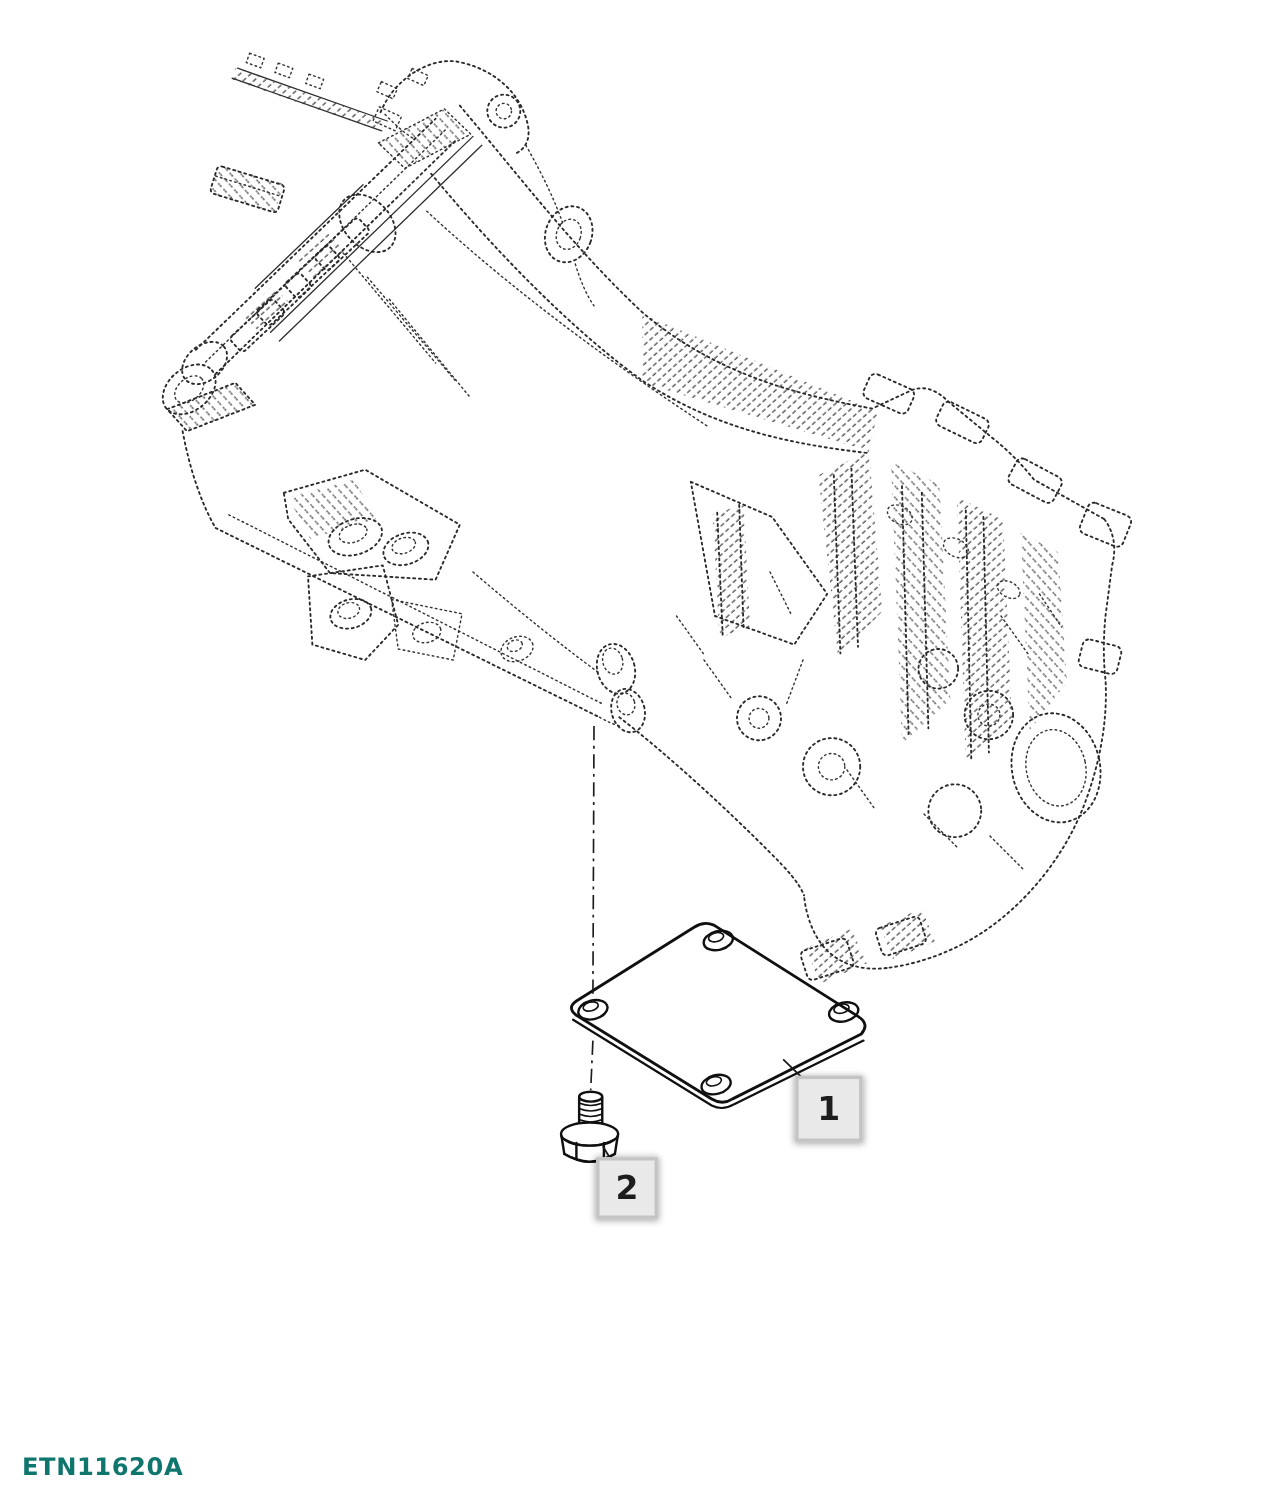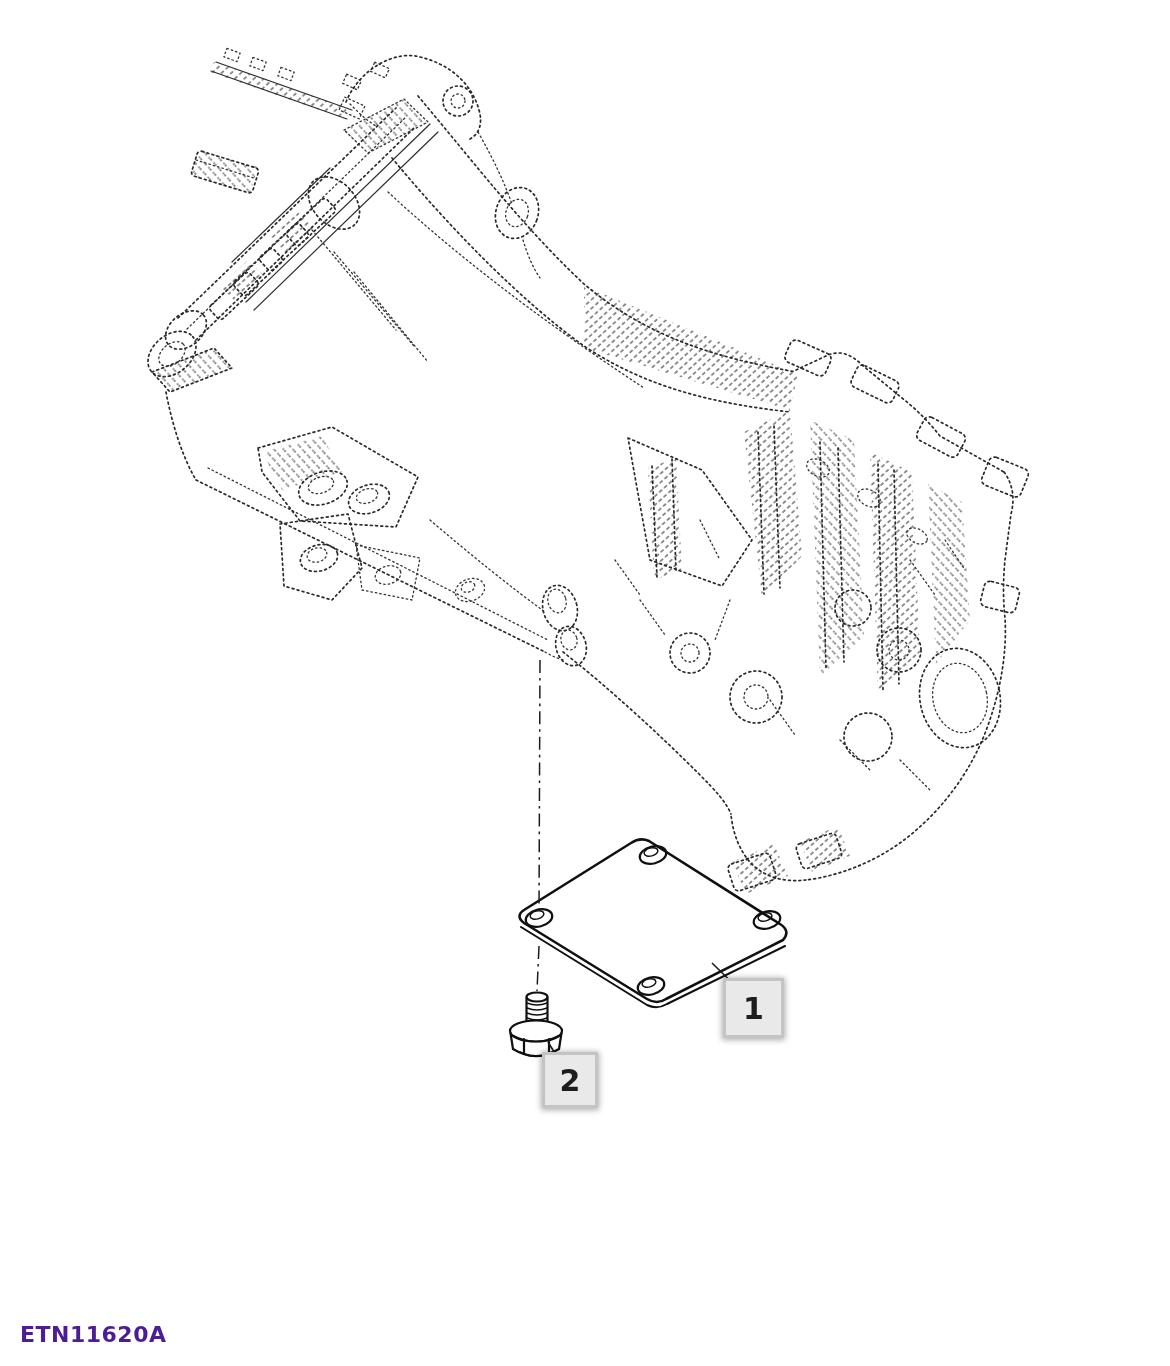--- a/index.html
+++ b/index.html
@@ -29,21 +29,21 @@
     position:absolute;display:flex;align-items:center;justify-content:center;
     background:#e9e9e9;border:3px solid #c4c4c4;box-sizing:border-box;
     box-shadow:0 1px 6px 1px rgba(0,0,0,.32);
     font-weight:bold;font-size:30px;color:#1d1d1d;cursor:pointer;
   }
   #callout-1{left:723px;top:978px;width:61px;height:60px;}
   #callout-2{left:542px;top:1052px;width:56px;height:56px;}
 
   .figure-code{
     position:absolute;left:20px;top:1322px;
-    font-weight:bold;font-size:22px;color:#4c1d95;letter-spacing:.5px;
+    font-weight:bold;font-size:22px;color:#0f766e;letter-spacing:.5px;
   }
 </style>
 </head>
 <body>
 
 <div class="stage">
 
 <svg width="1170" height="1366" viewBox="0 0 1170 1366">
   <defs>
     <pattern id="hp1" width="6.5" height="6.5" patternUnits="userSpaceOnUse" patternTransform="rotate(48)">

